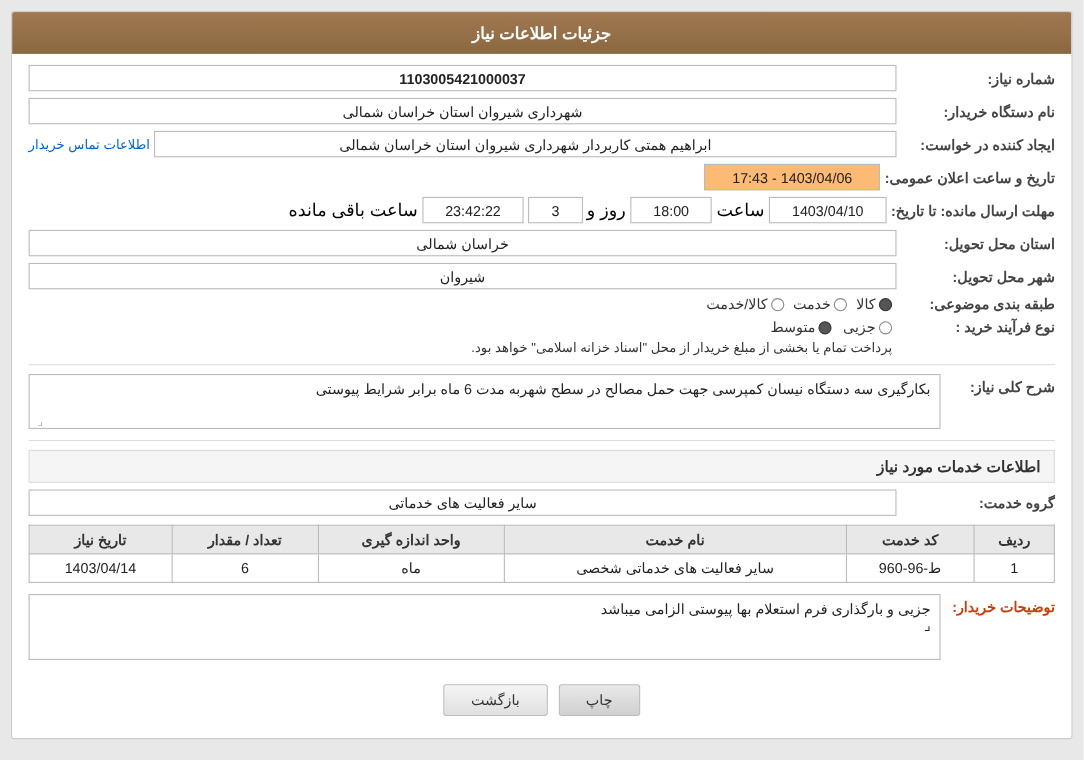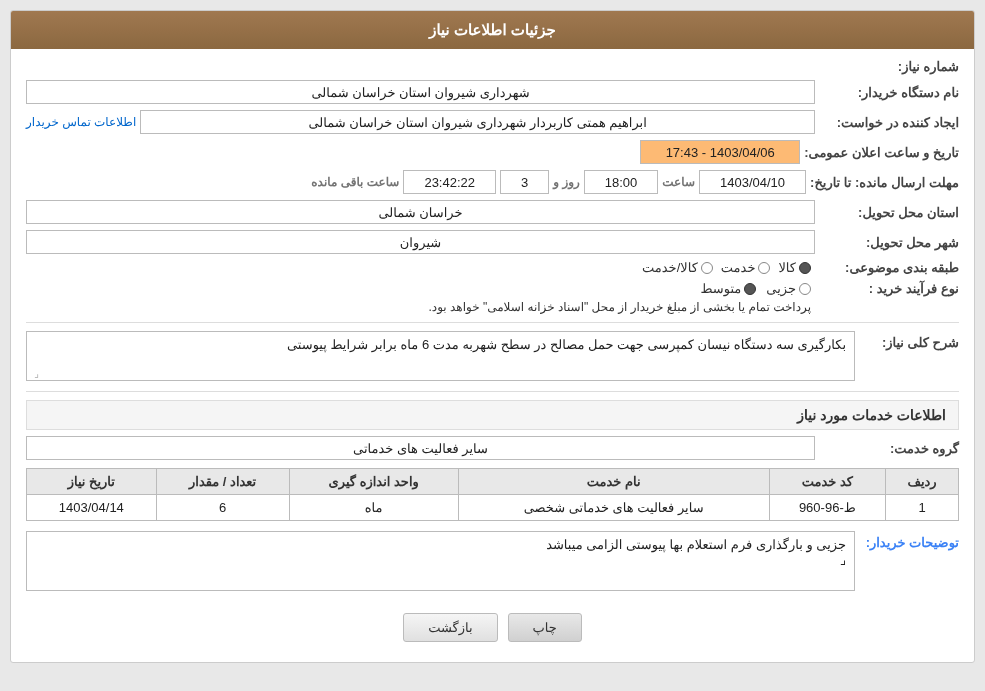--- a/index.html
+++ b/index.html
@@ -99,23 +99,22 @@
     .dl-field {
       border: 1px solid #bbb;
       background: #fff;
       padding: 3px 20px;
       min-height: 24px;
       display: flex;
       align-items: center;
       justify-content: center;
     }
     .dl-text {
-      color: #737373;
-      font-size: 12px;
-      font-weight: bold;
+      color: #000000;
+      font-size: 16px;
     }
     
     .radio-row {
       display: flex;
       align-items: center;
       gap: 8px;
       margin-bottom: 6px;
     }
     .radio-item {
       display: flex;
@@ -220,21 +219,21 @@
       background: #fff;
     }
     
     .buyer-notes-section {
       display: flex;
       align-items: flex-start;
       gap: 4px;
       margin-bottom: 12px;
     }
     .buyer-notes-label {
-      color: #3b82f6;
+      color: #c2410c;
       font-weight: bold;
       min-width: 100px;
       text-align: right;
       flex-shrink: 0;
       padding-top: 4px;
     }
     .buyer-notes-box {
       flex: 1;
       border: 1px solid #bbb;
       min-height: 60px;
@@ -290,20 +289,23 @@
 
 <div class="page-wrapper">
   <div class="main-panel watermark-container">
 
     <div class="panel-header">جزئیات اطلاعات نیاز</div>
 
     <div class="panel-body">
 
       <div class="info-row">
         <span class="info-label">شماره نیاز:</span>
+        <div class="info-value wide" style="direction:ltr; font-weight:bold; justify-content:center;">
+          <span>1103005421000037</span>
+        </div>
       </div>
 
       <div class="info-row">
         <span class="info-label">نام دستگاه خریدار:</span>
         <div class="info-value wide">
           <span>شهرداری شیروان استان خراسان شمالی</span>
         </div>
       </div>
 
       <div class="info-row">

